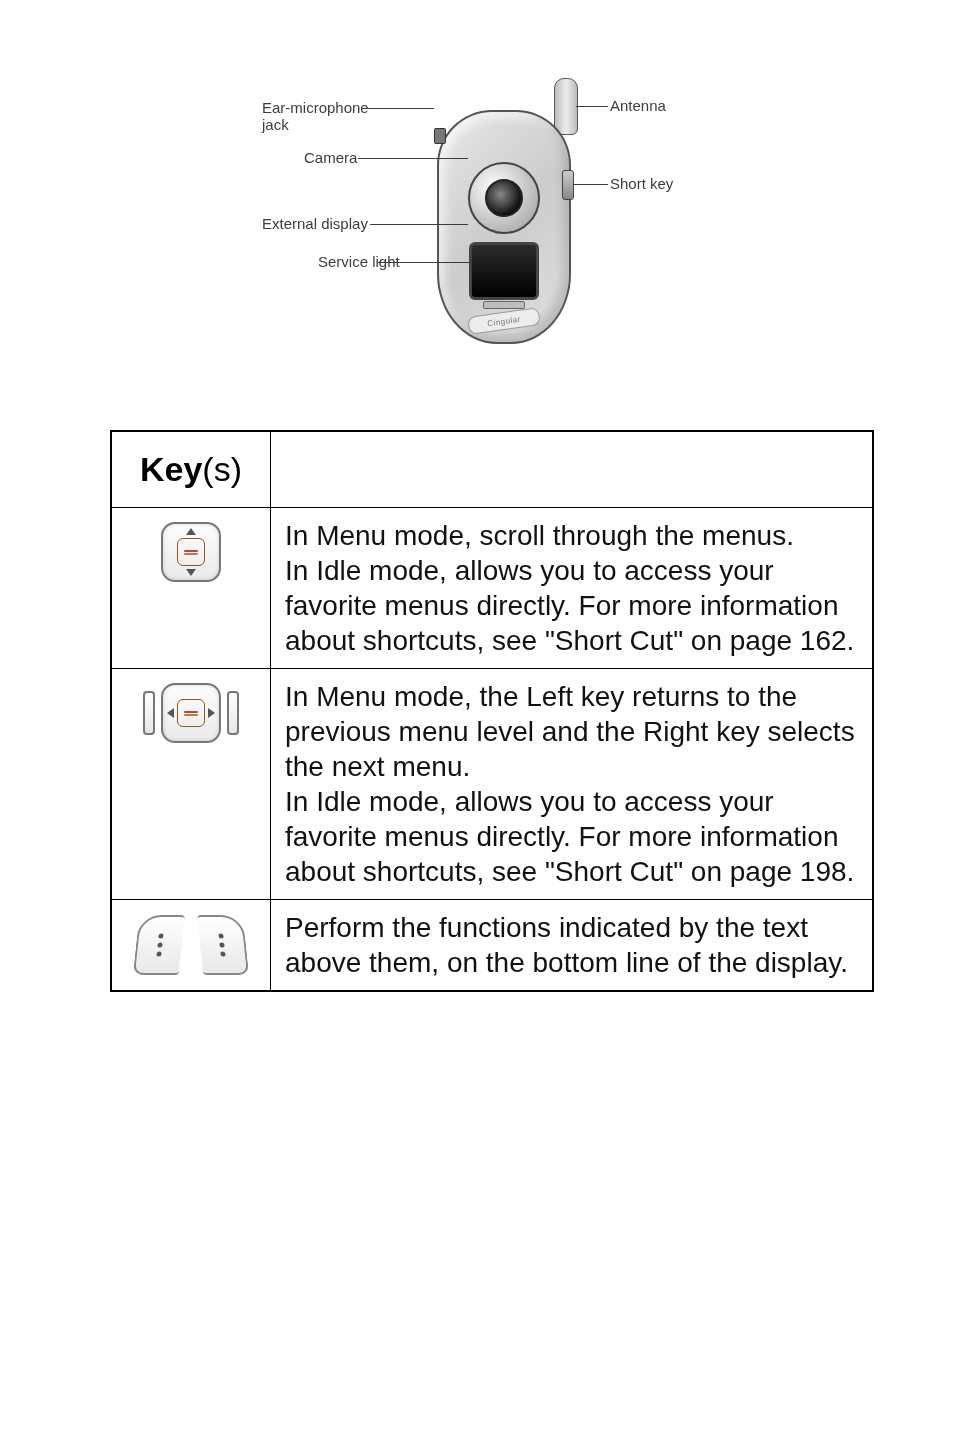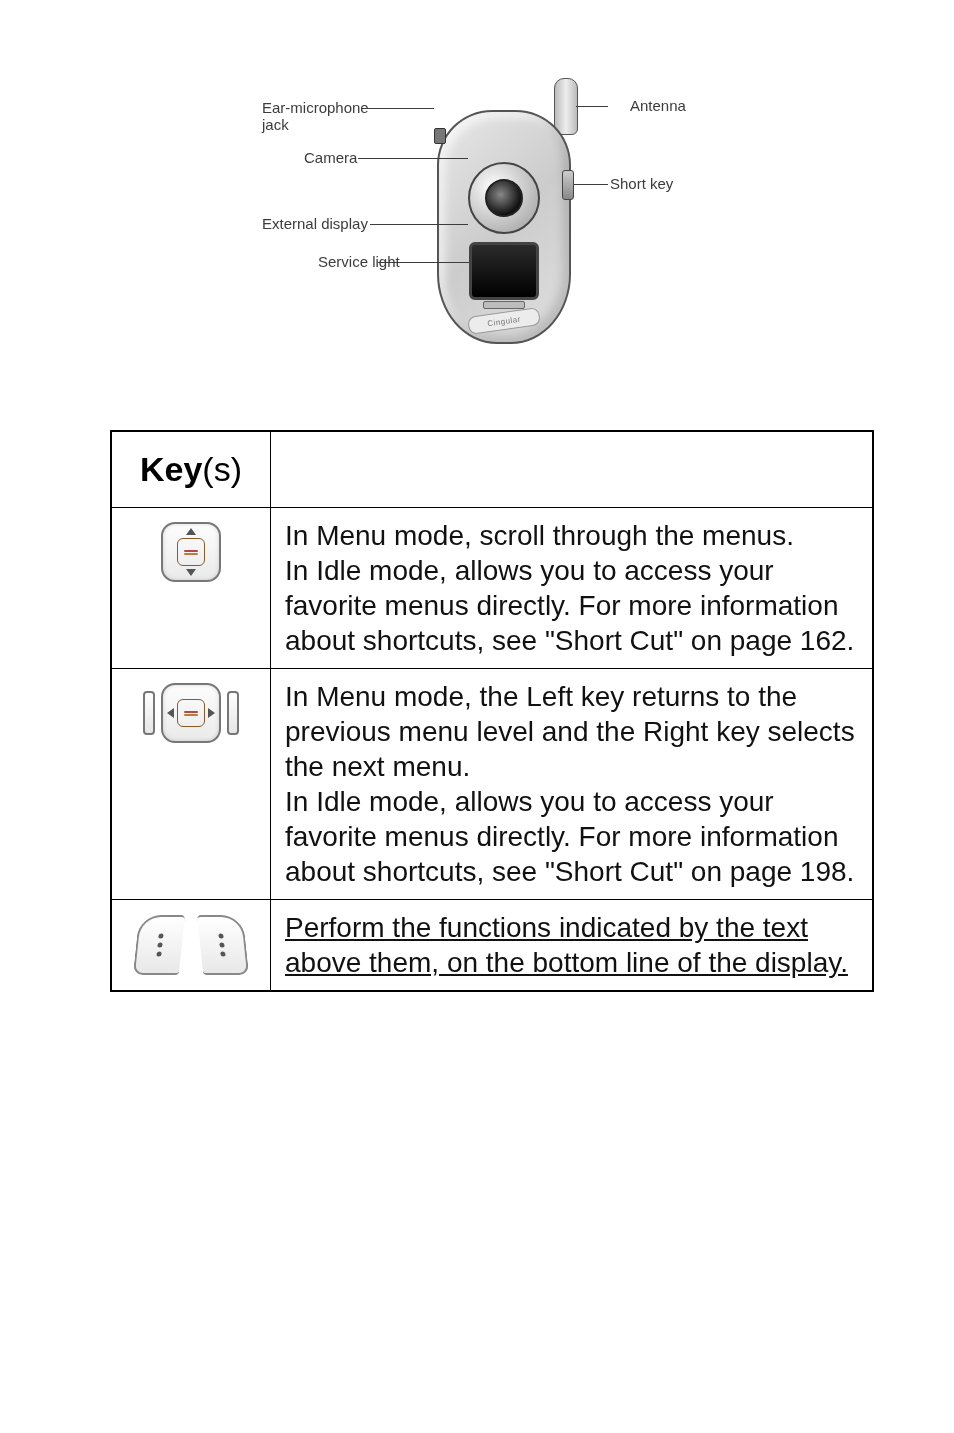--- a/index.html
+++ b/index.html
@@ -281,21 +281,21 @@
 
       <div class="dlabel" style="left:42px;top:100px;">Camera</div>
       <div class="dline" style="left:96px;top:108px;width:110px;"></div>
 
       <div class="dlabel" style="left:0;top:166px;">External display</div>
       <div class="dline" style="left:108px;top:174px;width:98px;"></div>
 
       <div class="dlabel" style="left:20px;top:204px;margin-left:36px;">Service light</div>
       <div class="dline" style="left:116px;top:212px;width:92px;"></div>
 
-      <div class="dlabel" style="left:360px;top:48px;margin-left:8px;">Antenna</div>
+      <div class="dlabel" style="left:340px;top:48px;margin-left:8px;">Antenna</div>
       <div class="dline" style="left:314px;top:56px;width:32px;"></div>
 
       <div class="dlabel" style="left:348px;top:126px;">Short key</div>
       <div class="dline" style="left:312px;top:134px;width:34px;"></div>
     </div>
   </div>
 
   <table class="keytable">
     <tbody>
         <tr>
@@ -349,19 +349,19 @@
               </span>
           <span class="softkey right">
                 <span class="dots">
                   <span></span>
                   <span></span>
                   <span></span>
                 </span>
               </span>
         </span>
       </td>
-      <td class="desc-cell" style="white-space:pre-line;text-decoration:underline;">Perform the functions indicated by the text above them, on the bottom line of the display.</td>
+      <td class="desc-cell" style="white-space:pre-line;">Perform the functions indicated by the text above them, on the bottom line of the display.</td>
     </tr>
   </tbody>
     </table>
 
 
 </div>
 
 </body></html>

